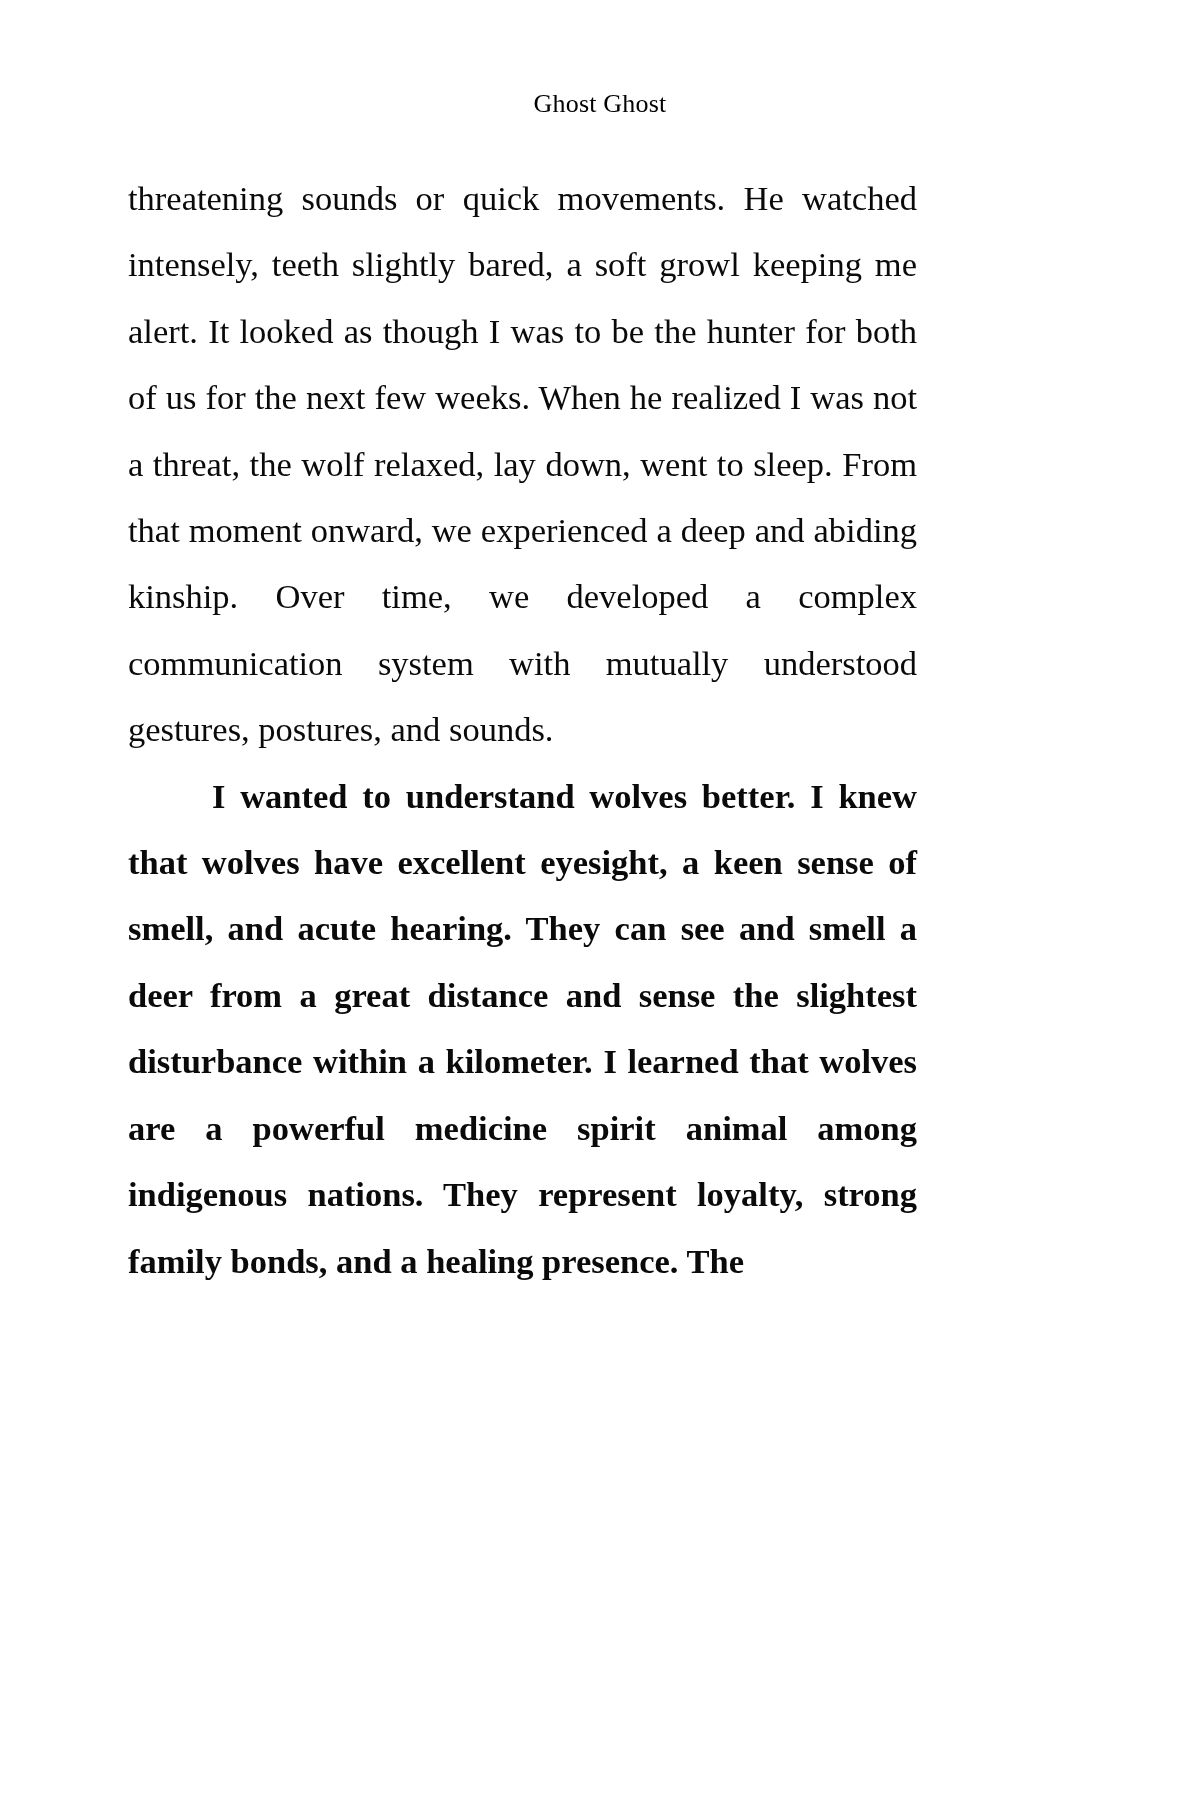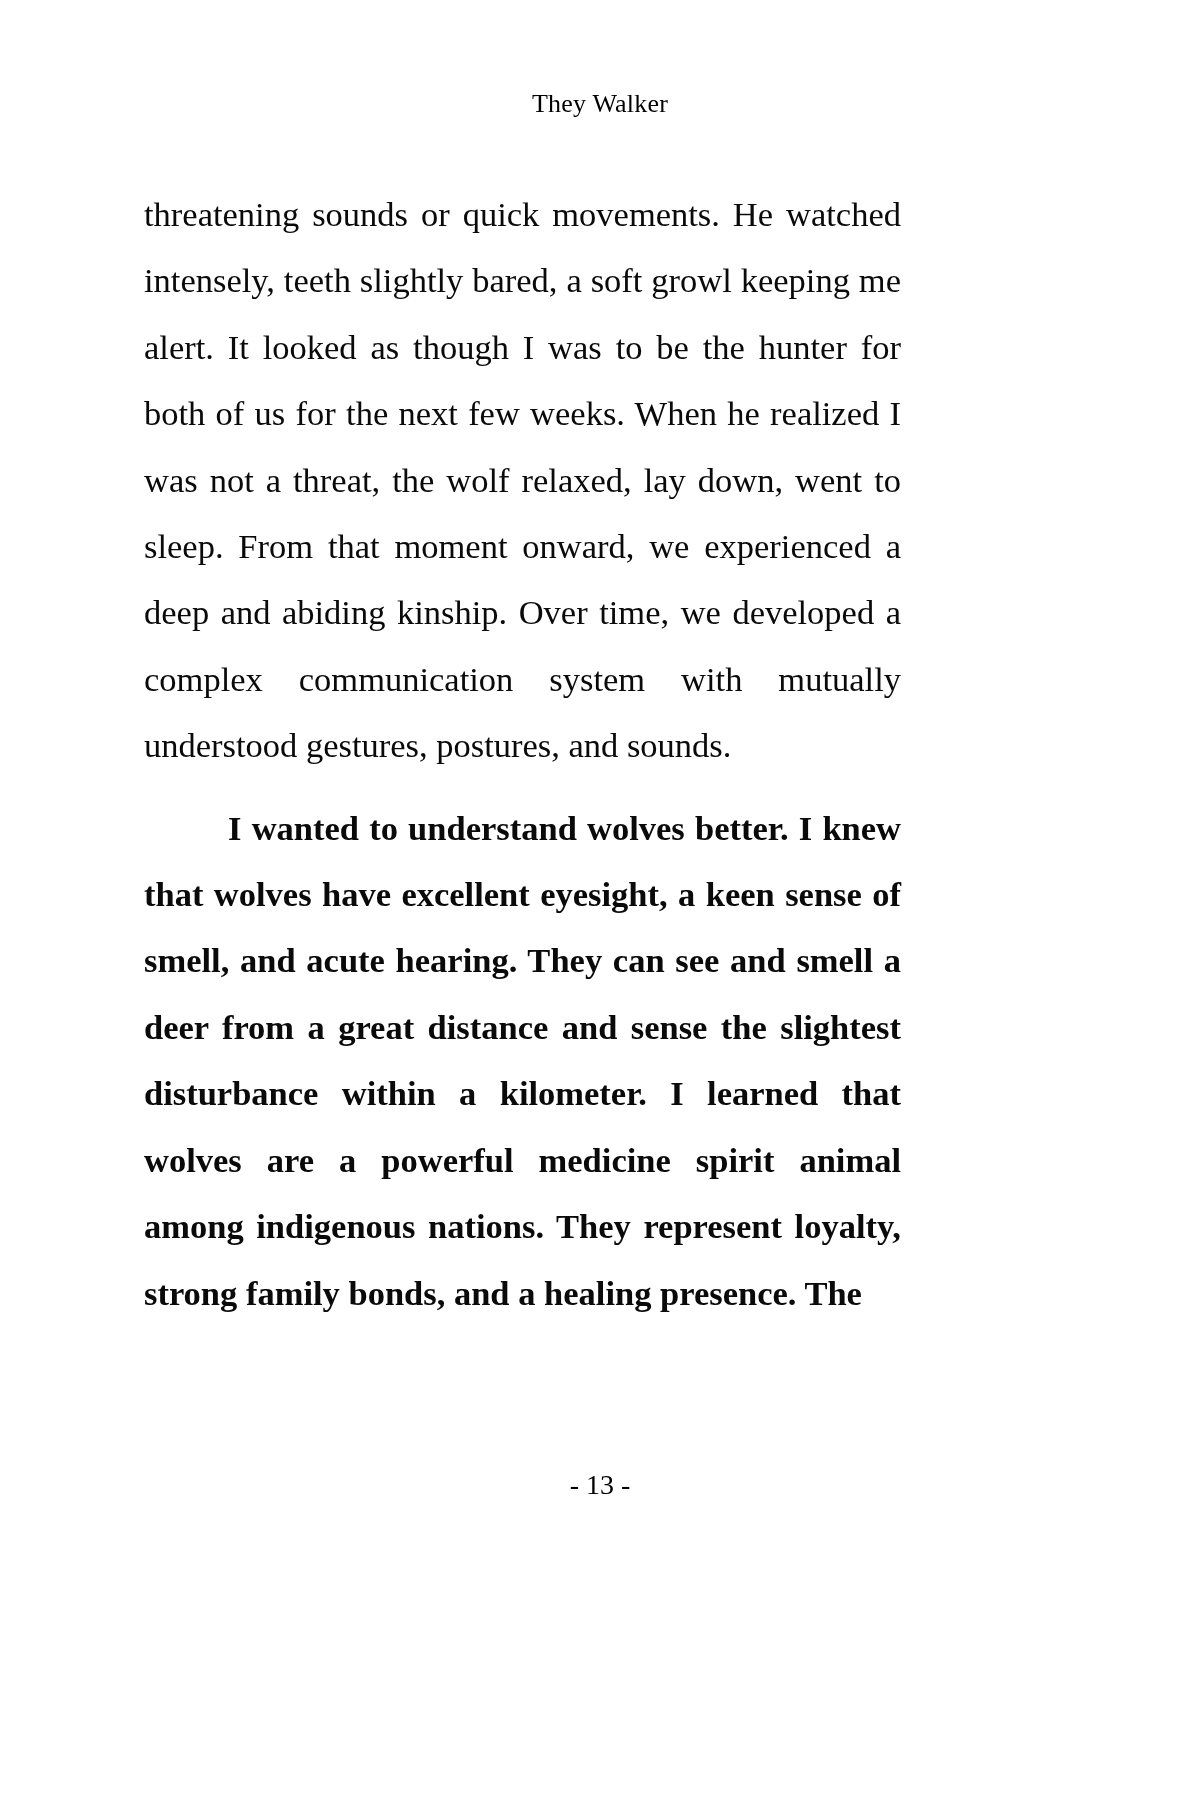--- a/index.html
+++ b/index.html
@@ -38,21 +38,21 @@
   }
 
   .text-column {
     position: absolute;
     top: 165px;
     left: 128px;
     width: 789px;
   }
 
   .body-paragraph {
-    margin: 16px;
+    margin: 0;
     font-size: 34.5px;
     line-height: 66.4px;
     text-align: justify;
     text-justify: inter-word;
     word-spacing: 0px;
     hyphens: none;
     -webkit-hyphens: none;
     color: #0a0a0a;
   }
 
@@ -70,25 +70,24 @@
     font-size: 28px;
     line-height: 1.2;
     color: #000;
   }
 </style>
 </head>
 <body>
 
 <div class="page">
 
-  <div class="running-header">They Walker</div>
+  <div class="running-header">Ghost Ghost</div>
 
   <div class="text-column">
 
     <p class="body-paragraph">threatening sounds or quick movements. He watched intensely, teeth slightly bared, a soft growl keeping me alert. It looked as though I was to be the hunter for both of us for the next few weeks. When he realized I was not a threat, the wolf relaxed, lay down, went to sleep. From that moment onward, we experienced a deep and abiding kinship. Over time, we developed a complex communication system with mutually understood gestures, postures, and sounds.</p>
 
     <p class="body-paragraph indented">I wanted to understand wolves better. I knew that wolves have excellent eyesight, a keen sense of smell, and acute hearing. They can see and smell a deer from a great distance and sense the slightest disturbance within a kilometer. I learned that wolves are a powerful medicine spirit animal among indigenous nations. They represent loyalty, strong family bonds, and a healing presence. The</p>
 
   </div>
 
-  <div class="page-footer">- 13 -</div>
 
 </div>
 
 </body></html>

